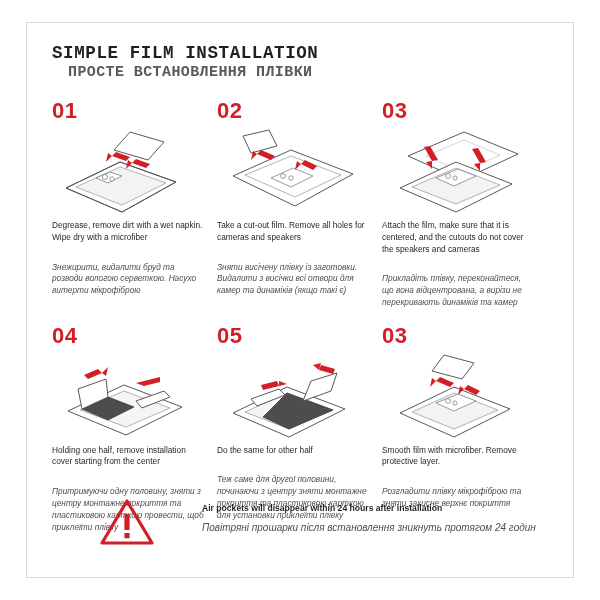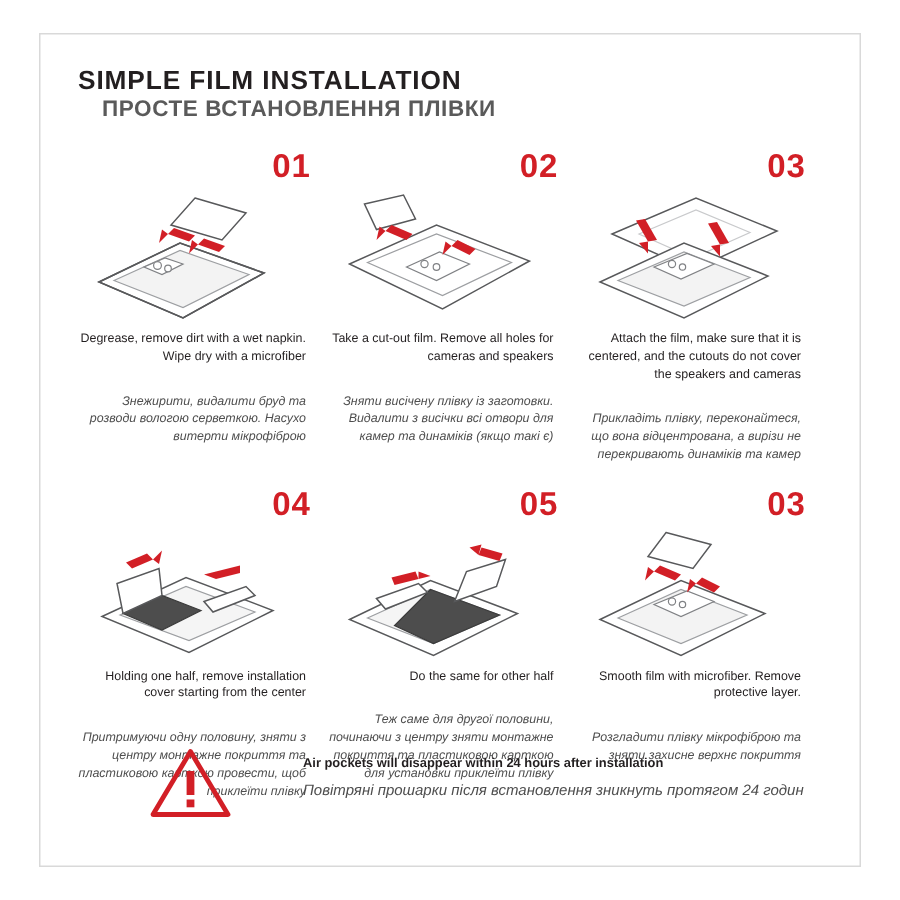--- a/index.html
+++ b/index.html
@@ -33,20 +33,21 @@
     position: absolute;
     left: 52px;
     top: 44px;
     width: 496px;
     height: 510px;
   }
 
   
   .header {
     margin-bottom: 10px;
+    font-family: Liberation Mono, monospace;
   }
   .title {
     font-size: 17.5px;
     font-weight: bold;
     letter-spacing: 0.6px;
     color: #231f20;
     line-height: 1.12;
     margin: 0;
   }
   .subtitle {
@@ -61,21 +62,20 @@
   
   .grid {
     position: absolute;
     top: 56px;
     left: 0;
     width: 496px;
   }
   .row {
     display: flex;
     width: 100%;
-    text-align: right;
   }
   .cell {
     width: 165px;
     box-sizing: border-box;
     padding-right: 10px;
   }
   .art {
     position: relative;
     height: 92px;
     width: 155px;

